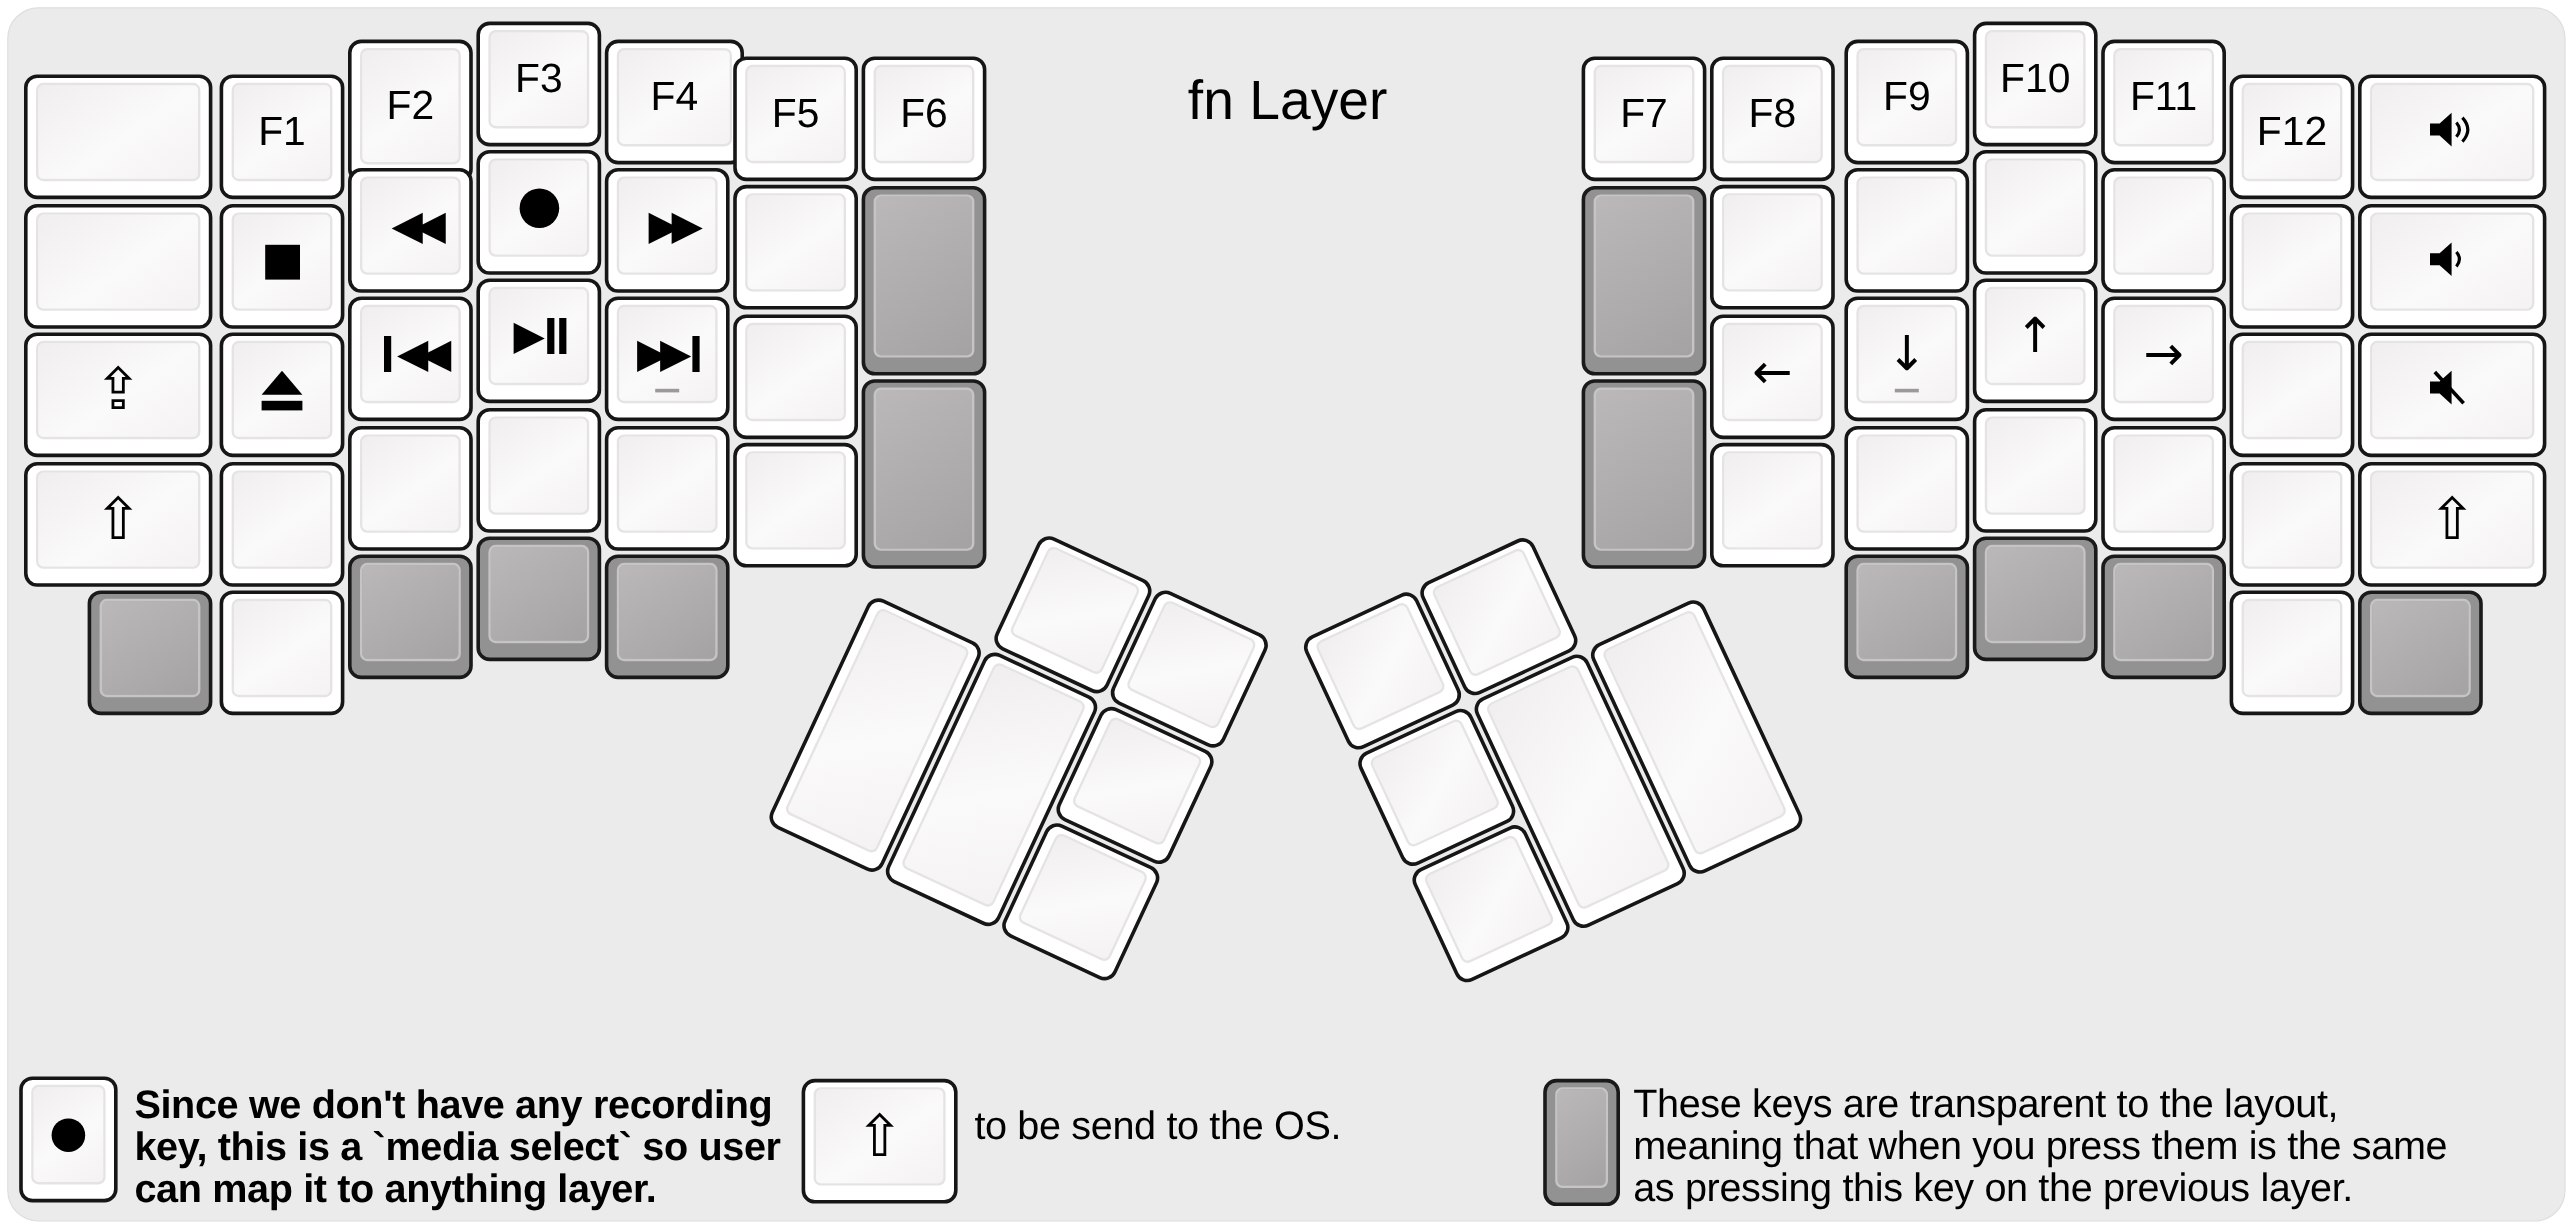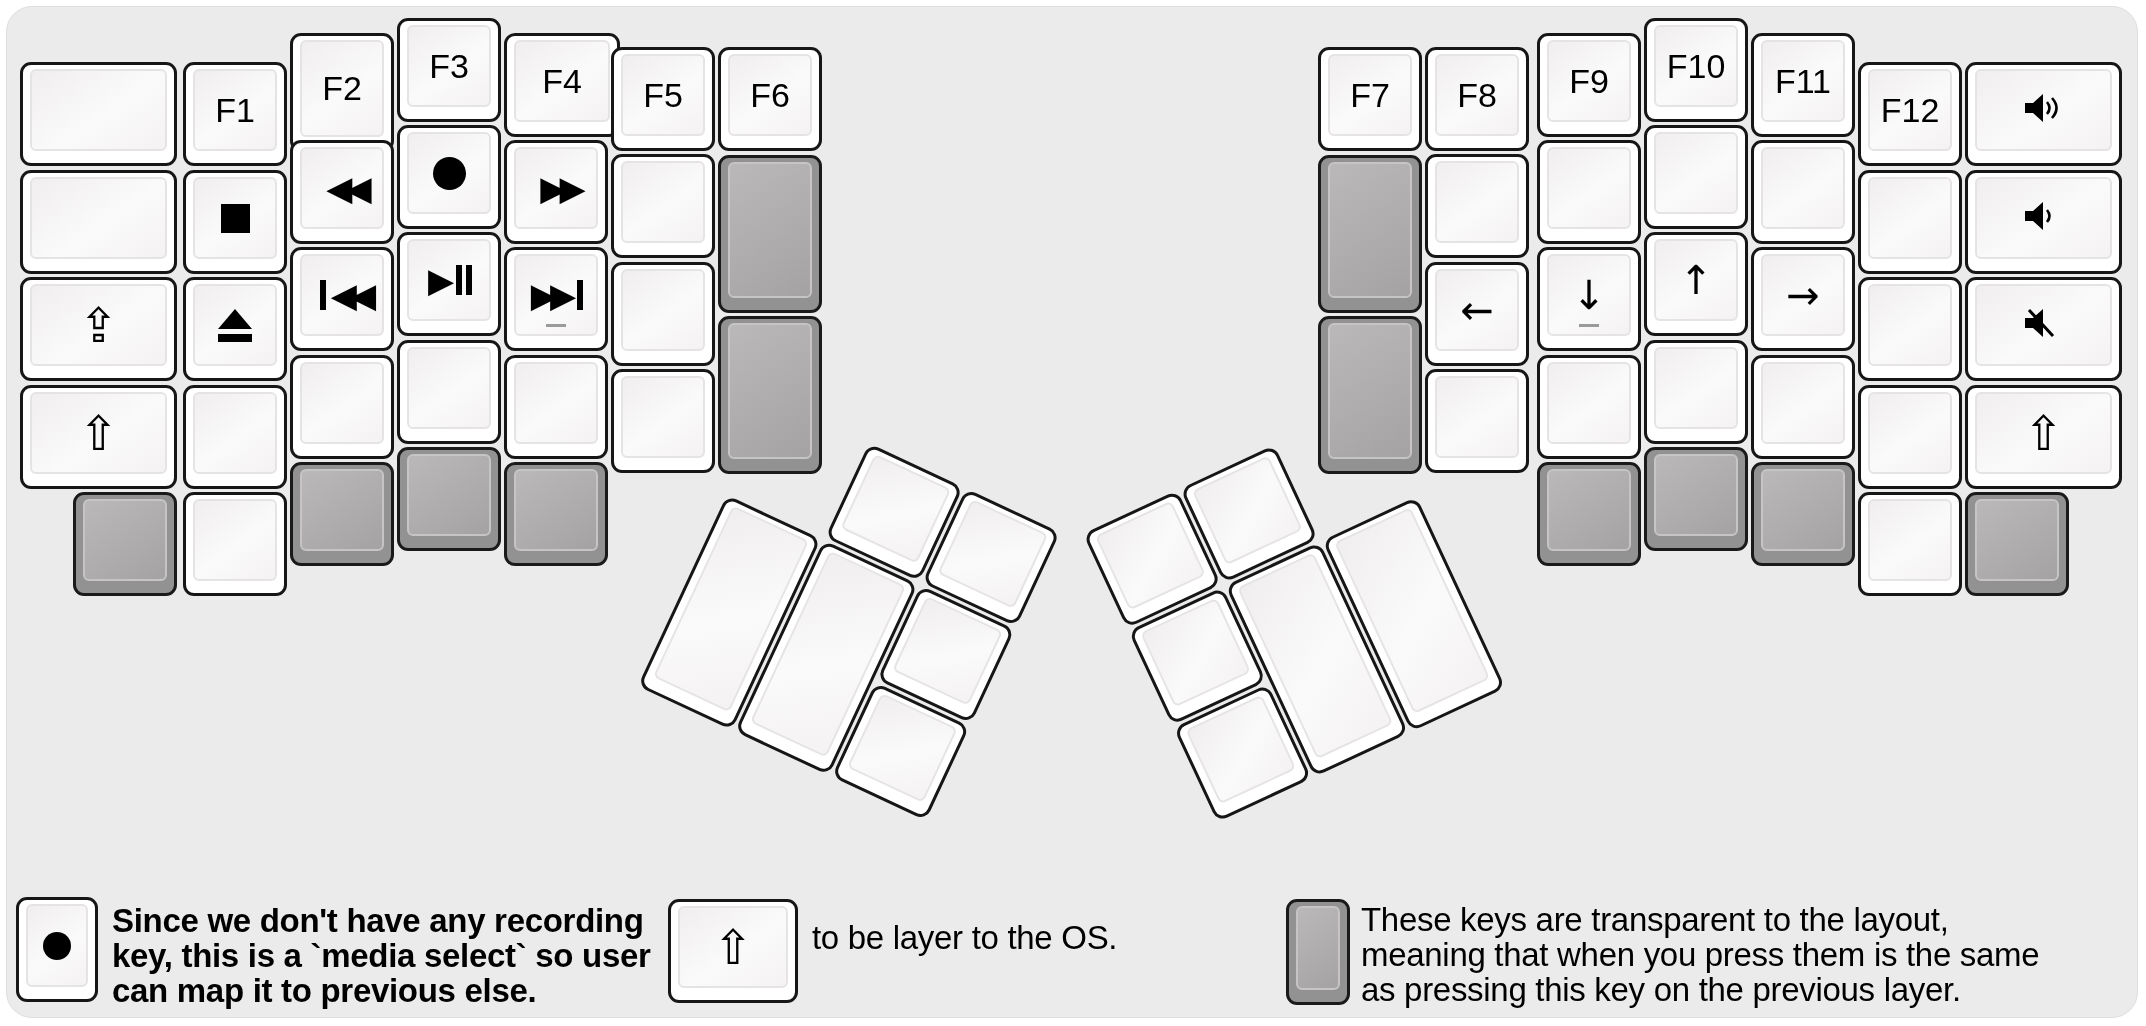--- a/index.html
+++ b/index.html
@@ -39,20 +39,21 @@
   .cluster .key{box-shadow:0 0 0 0 transparent;}
   
   .legend-text{position:absolute;font-size:33px;line-height:35px;letter-spacing:-0.3px;}
   .legend-text div{white-space:nowrap;}
 </style>
 </head>
 <body>
 
 <div id="stage">
   <div class="board"></div>
+  <div class="title">fn Layer</div>
 
   <div id="keys-root">
       <div class="key" style="left: 20px; top: 62px; width: 157px; height: 104px;">
         <div class="face"></div>
       </div>
       <div class="key" style="left: 20px; top: 170px; width: 157px; height: 104px;">
         <div class="face"></div>
       </div>
       <div class="key" style="left: 20px; top: 277px; width: 157px; height: 104px;">
         <div class="face">
@@ -371,31 +372,31 @@
     <div id="legend-key-0">
         <div class="key" style="left: 16px; top: 897px; width: 82px; height: 105px; position: absolute;">
           <div class="face">
             <div class="dot small"></div>
           </div>
         </div>
       </div>
     <div class="legend-text" id="legend-text-0" style="left: 112px; top: 903px; font-weight: bold;">
       <div>Since we don't have any recording</div>
       <div>key, this is a `media select` so user</div>
-      <div>can map it to previous else.</div>
+      <div>can map it to anything layer.</div>
     </div>
     <div id="legend-key-1">
         <div class="key" style="left: 668px; top: 899px; width: 130px; height: 104px; position: absolute;">
           <div class="face">
             <span class="big">⇧</span>
           </div>
         </div>
       </div>
     <div class="legend-text" id="legend-text-1" style="left: 812px; top: 920px;">
-      <div>to be layer to the OS.</div>
+      <div>to be send to the OS.</div>
     </div>
     <div id="legend-key-2">
         <div class="key gray" style="left: 1286px; top: 899px; width: 64px; height: 106px; position: absolute;">
           <div class="face"></div>
         </div>
       </div>
     <div class="legend-text" id="legend-text-2" style="left: 1361px; top: 902px;">
       <div>These keys are transparent to the layout,</div>
       <div>meaning that when you press them is the same</div>
       <div>as pressing this key on the previous layer.</div>

